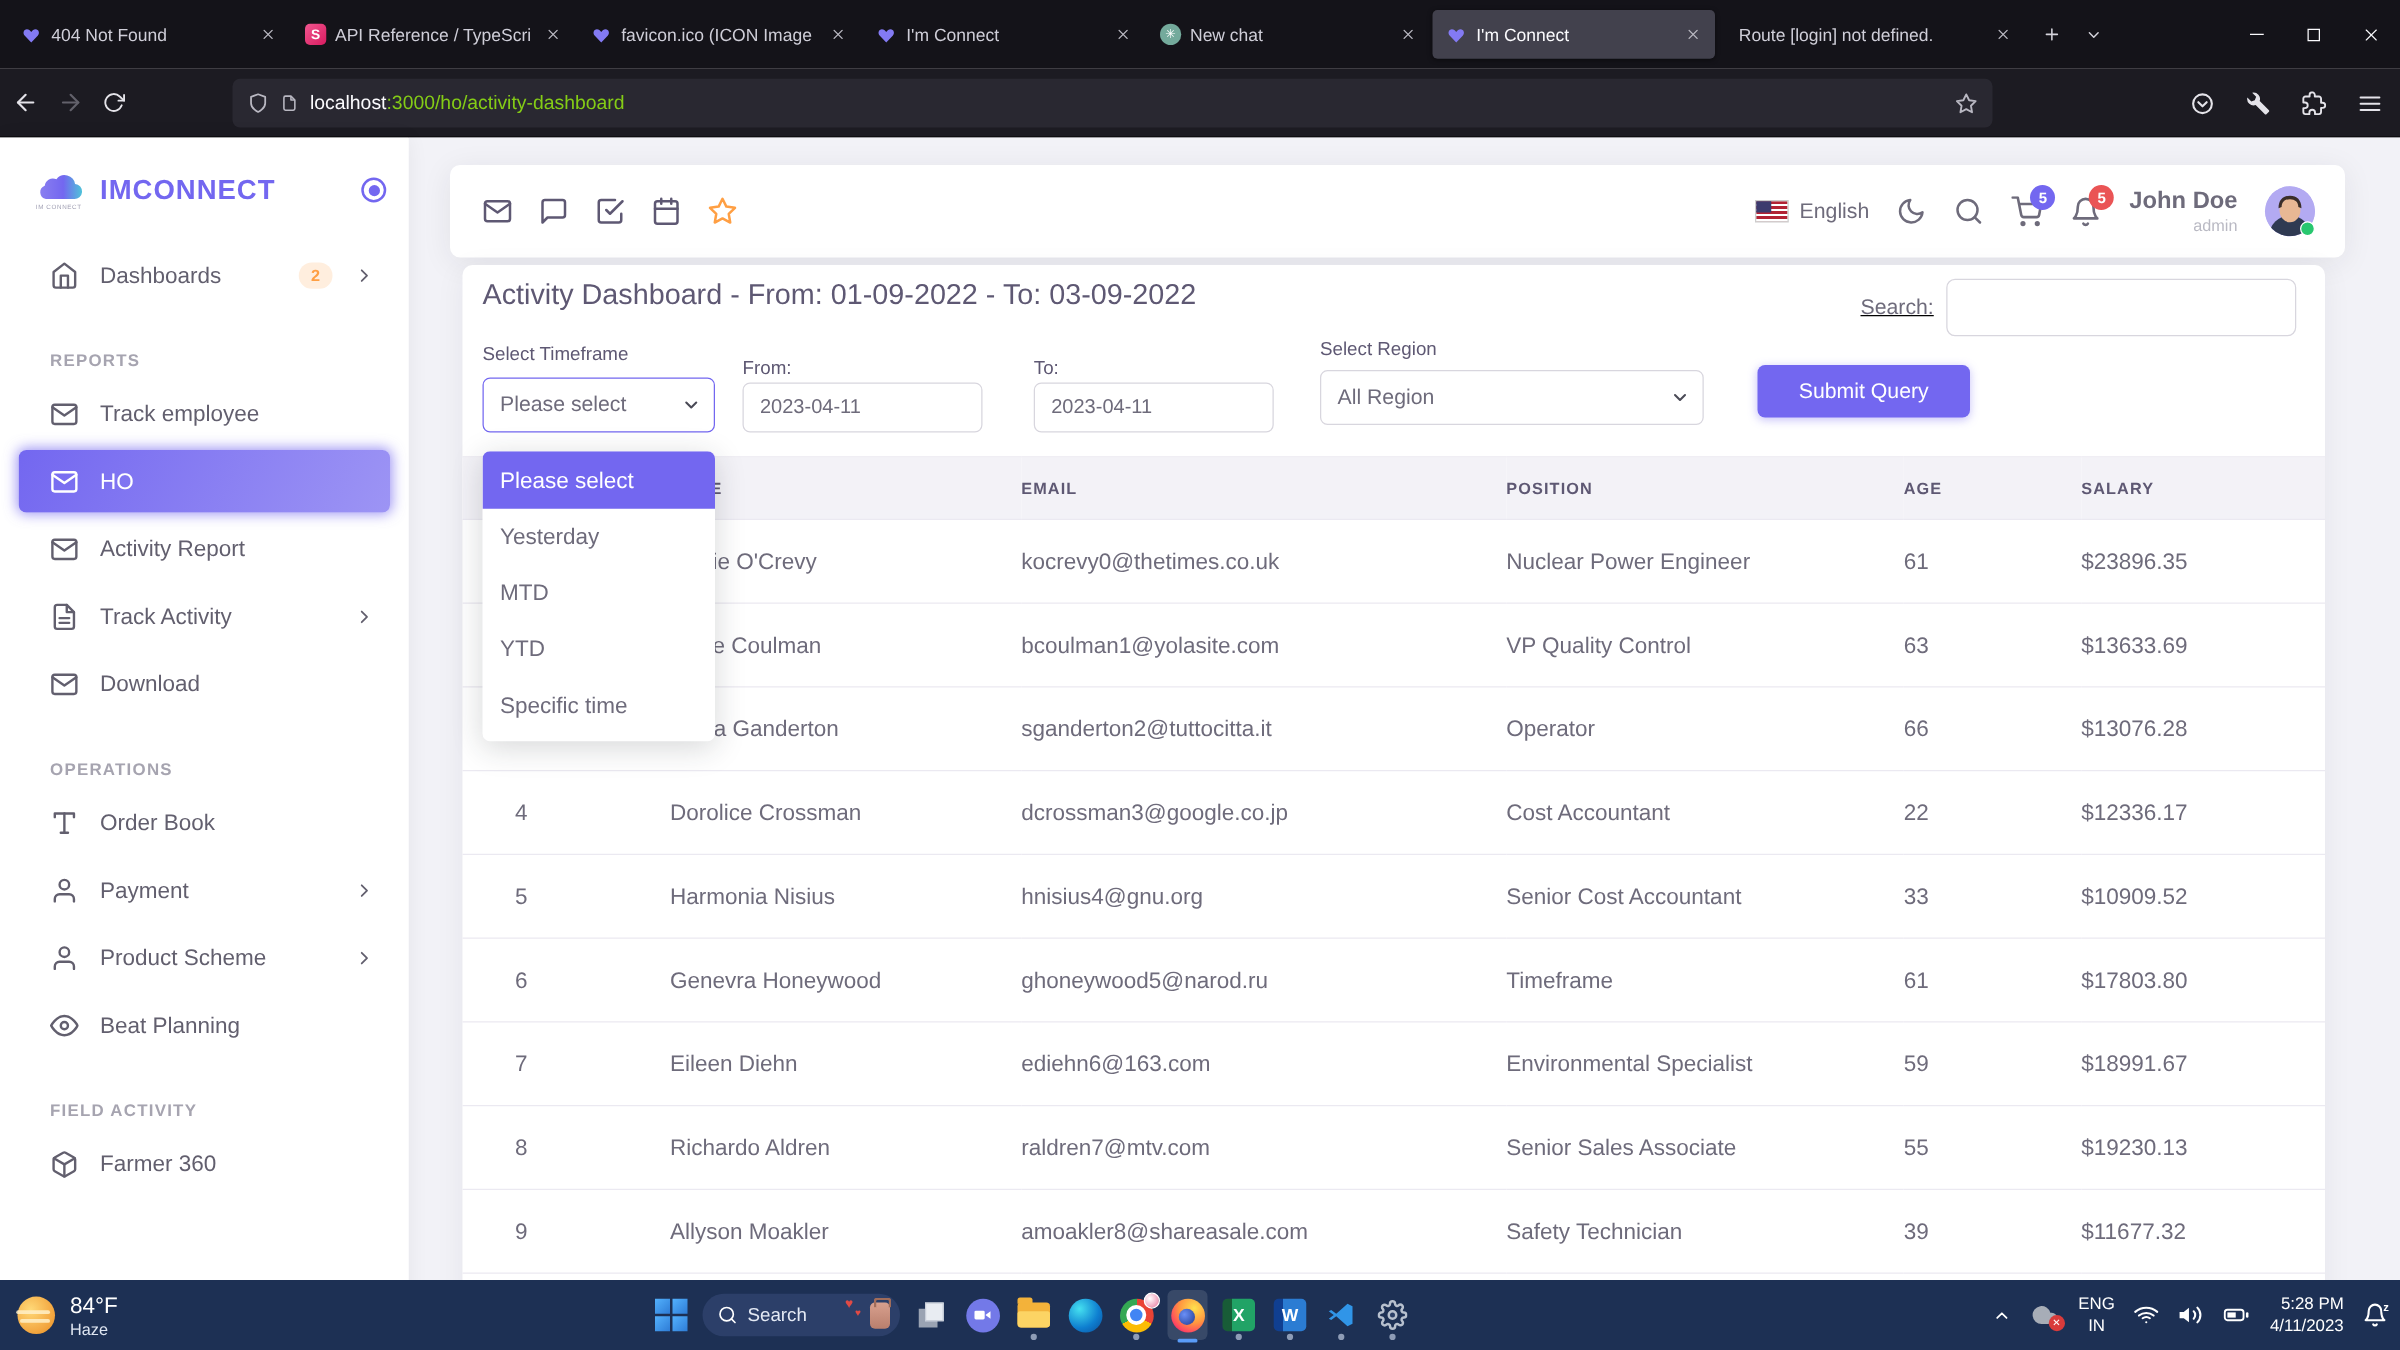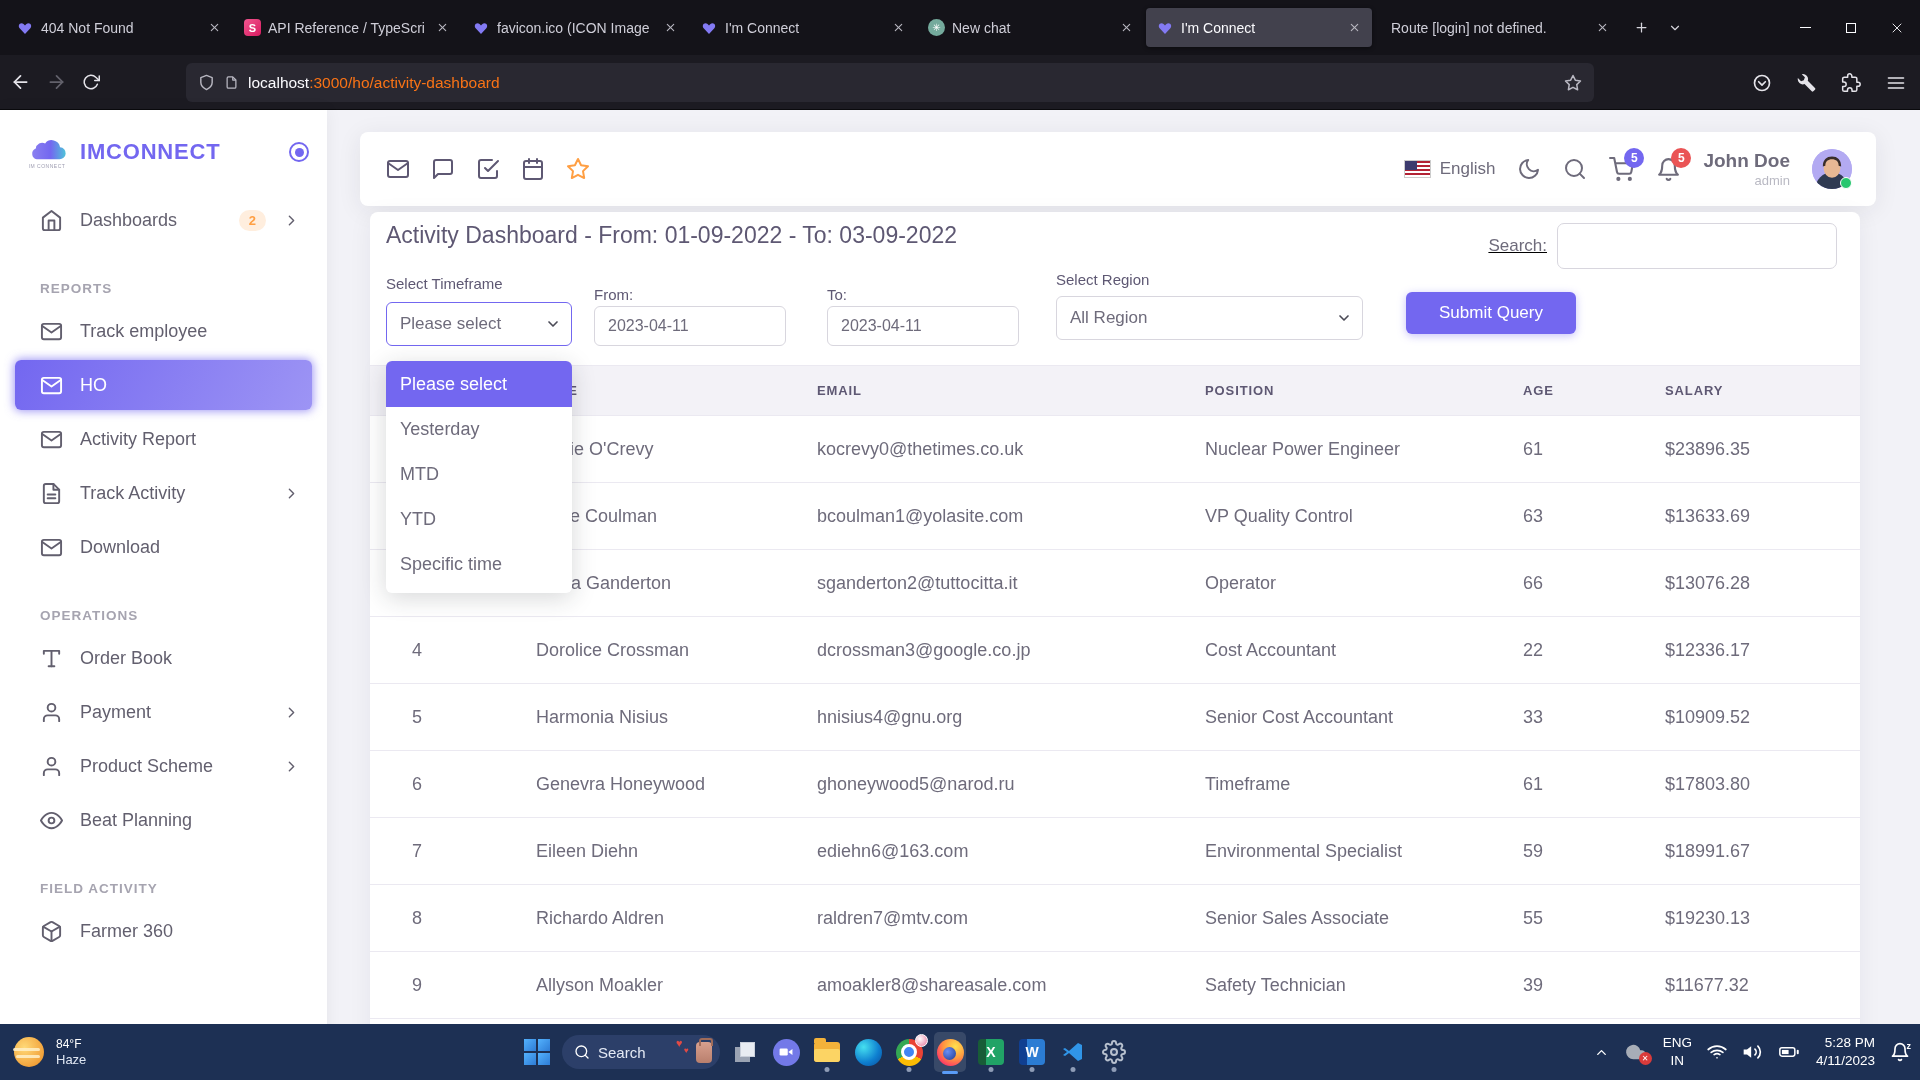--- a/index.html
+++ b/index.html
@@ -20,21 +20,21 @@
   .tbtn { width:30px; height:30px; display:grid; place-items:center; color:#d5d4dc; border-radius:4px; margin-left:4px; }
   .winctl { margin-left:auto; display:flex; height:100%; }
   .wc { width:46px; height:100%; display:grid; place-items:center; color:#fbfbfe; }
   .wc-min i { display:block; width:11px; height:1.4px; background:currentColor; }
   .wc-max i { display:block; width:10px; height:10px; border:1.4px solid currentColor; }
   .navbar { position:absolute; top:55px; left:0; right:0; height:55px; background:#1c1b22; border-bottom:1px solid #0a0a0d; }
   .nicon { position:absolute; top:50%; transform:translateY(-50%); color:#e4e3e9; }
   .urlbar { position:absolute; left:186px; top:8px; width:1408px; height:39px; background:#292831; border-radius:6px; display:flex; align-items:center; padding:0 12px; gap:9px; color:#b9b8c2; }
   .urltext { font-size:15.5px; }
   .urltext .host { color:#fbfbfe; }
-  .urltext .path { color:#f97316; }
+  .urltext .path { color:#84cc16; }
   .navright { position:absolute; right:14px; top:0; height:55px; display:flex; align-items:center; gap:25px; color:#e4e3e9; }
 
   
   .sidebar { position:absolute; top:110px; left:0; width:327px; bottom:0; background:#fff; box-shadow:0 0 16px rgba(0,0,0,.06); z-index:6; }
   .brand { display:flex; align-items:center; gap:10px; padding:25px 18px 0 24px; }
   .brandlogo { width:46px; text-align:center; }
   .brandcap { font-size:5px; color:#9e9db1; letter-spacing:.5px; }
   .brandname { font-size:22px; font-weight:800; letter-spacing:.8px; color:#7367f0; }
   .pintoggle { margin-left:auto; width:20px; height:20px; border:2px solid #7367f0; border-radius:50%; display:grid; place-items:center; }
   .pintoggle i { width:9px; height:9px; border-radius:50%; background:#7367f0; }
@@ -88,21 +88,21 @@
   thead th { height:50px; background:#f3f2f7; border-top:1px solid #ebe9f1; border-bottom:1px solid #ebe9f1; font-size:13px; letter-spacing:.9px; color:#5e5873; font-weight:700; text-align:left; }
   th:first-child, td:first-child { padding-left:42px; }
   tbody td { height:67px; border-bottom:1px solid #ebe9f1; font-size:18px; color:#6e6b7b; white-space:nowrap; overflow:hidden; }
 
   
   .taskbar { position:absolute; left:0; right:0; bottom:0; height:56px; background:#1d3054; z-index:60; color:#fff; }
   .tbweather { position:absolute; left:12px; top:50%; transform:translateY(-50%); display:flex; align-items:center; gap:10px; }
   .wicon { width:34px; height:34px; position:relative; }
   .wicon .sun { position:absolute; inset:2px; border-radius:50%; background:radial-gradient(circle at 35% 35%,#ffd978,#f2a33c 70%,#e08a1e); }
   .wicon .hz { position:absolute; left:1px; right:6px; height:3px; border-radius:2px; background:rgba(255,240,200,.85); }
-  .wtemp { font-size:12px; line-height:1.25; }
+  .wtemp { font-size:18px; line-height:1.25; }
   .wdesc { font-size:13px; color:#dfe6f2; }
   .tbcenter { position:absolute; left:521px; top:0; height:100%; display:flex; align-items:center; gap:9px; }
   .ticon { width:32px; height:46px; display:flex; align-items:center; justify-content:center; position:relative; }
   .ticon.running::after { content:""; position:absolute; bottom:3px; left:50%; transform:translateX(-50%); width:5px; height:5px; border-radius:50%; background:#8e9cb6; }
   .ticon.activeapp { background:rgba(255,255,255,.12); border-radius:5px; height:40px; }
   .ticon.activeapp::after { content:""; position:absolute; bottom:-2px; left:50%; transform:translateX(-50%); width:16px; height:3px; border-radius:2px; background:#5a9cf8; }
   .startsq { width:26px; height:26px; display:grid; grid-template-columns:12px 12px; grid-template-rows:12px 12px; gap:2px; }
   .startsq i { background:linear-gradient(135deg,#53b1fd,#2e7cd6); }
   .tbsearch { height:34px; width:158px; border-radius:17px; background:#2c3f69; display:flex; align-items:center; padding-left:12px; gap:8px; overflow:hidden; }
   .tbsearch .stxt { font-size:15px; color:#e4eaf5; }

